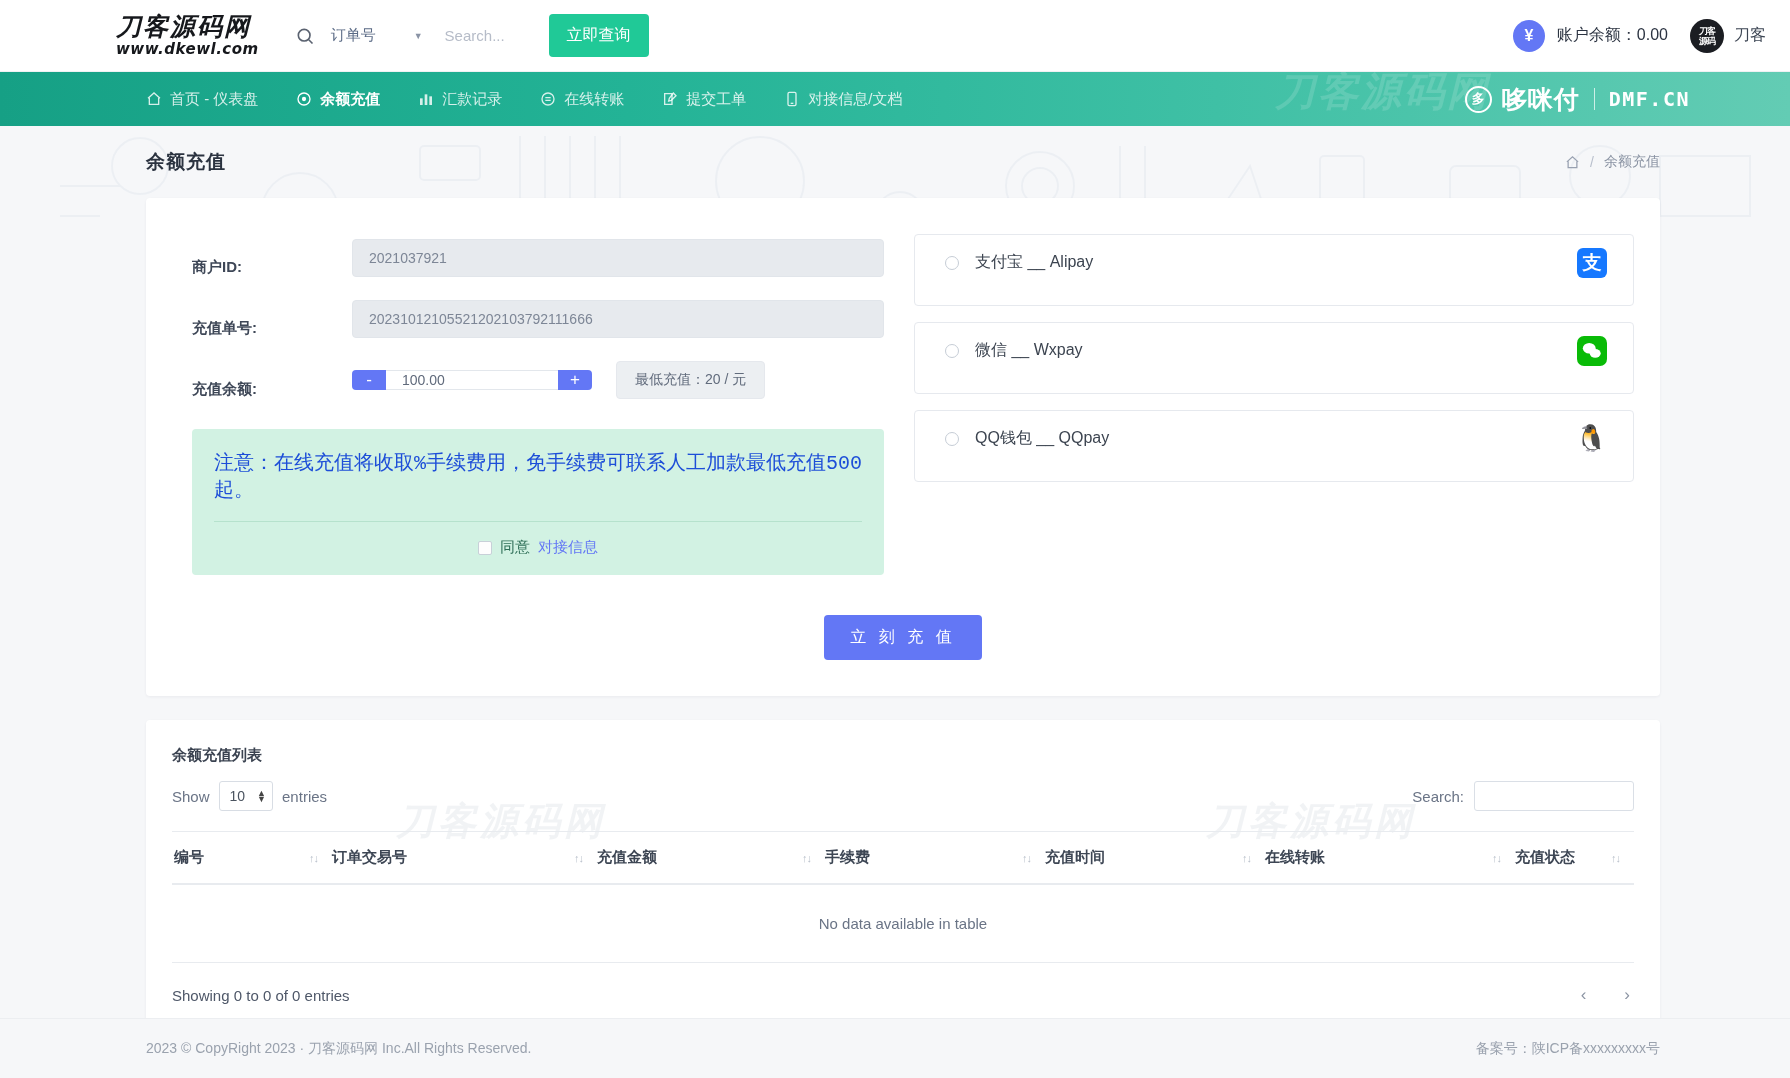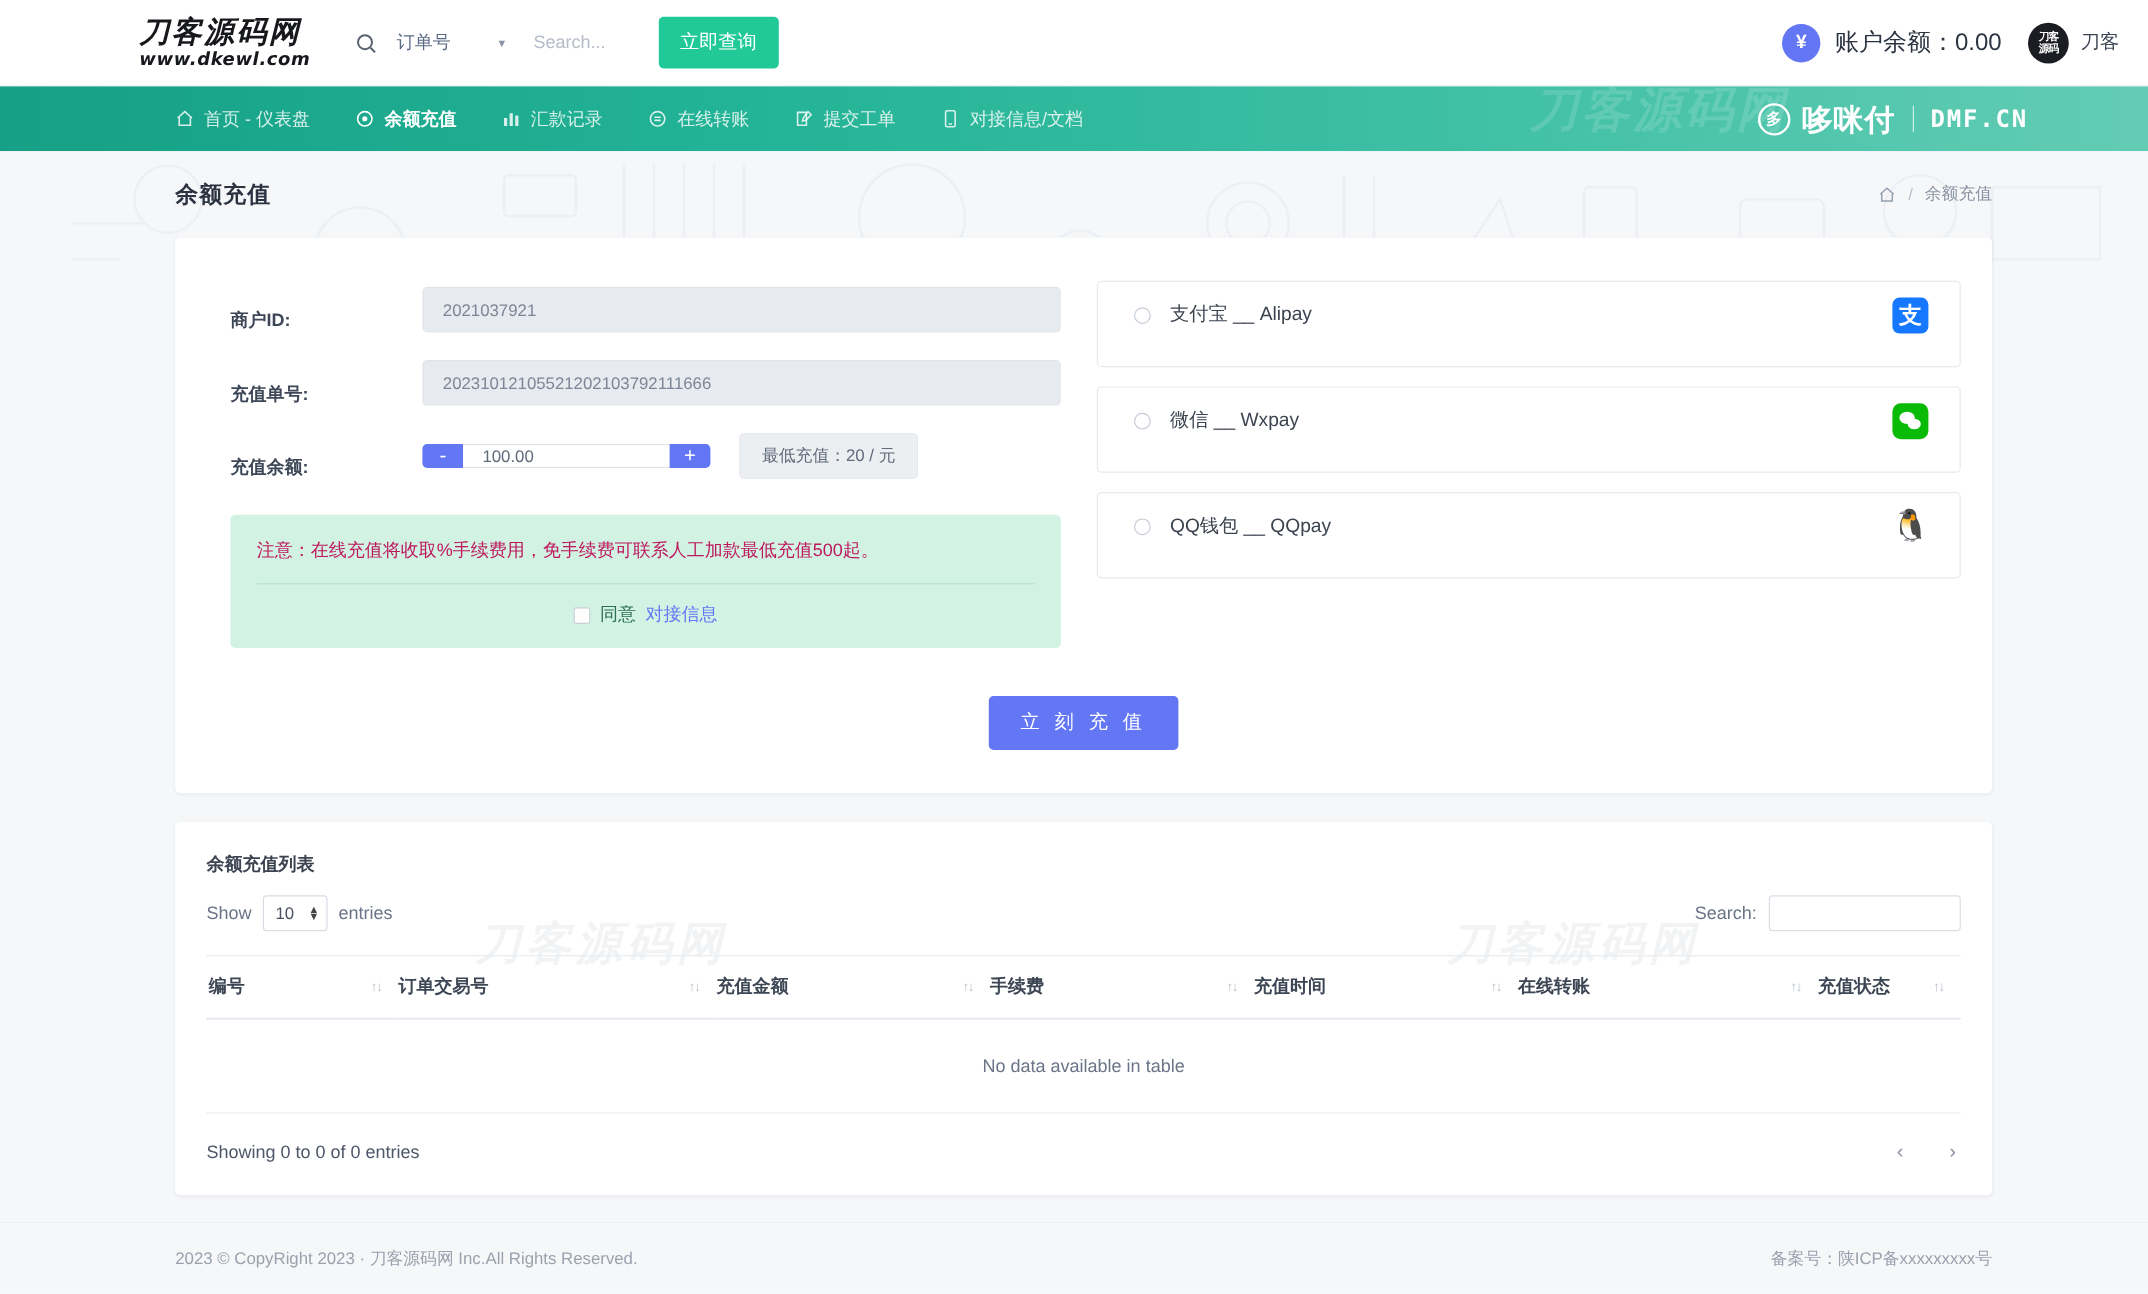--- a/index.html
+++ b/index.html
@@ -44,21 +44,21 @@
     font-size: 16px; padding: 11px 18px; cursor: pointer; margin-left: 4px;
     font-family: "Liberation Sans", sans-serif;
   }
   .topbar-right { margin-left: auto; display: flex; align-items: center; gap: 22px; }
   .balance-wrap { display: flex; align-items: center; gap: 12px; position: relative; }
   .yen-badge {
     width: 32px; height: 32px; border-radius: 50%; background: #6377f5;
     color: #fff; display: flex; align-items: center; justify-content: center;
     font-size: 16px; font-weight: bold;
   }
-  .balance-text { font-size: 20px; color: #2c3442; position: relative; }
+  .balance-text { font-size: 16px; color: #2c3442; position: relative; }
   .avatar-wrap { display: flex; align-items: center; gap: 10px; cursor: pointer; }
   .avatar {
     width: 34px; height: 34px; border-radius: 50%; background: #1b1d22;
     color: #fff; font-size: 9px; font-weight: 900; line-height: 10px;
     display: flex; flex-direction: column; align-items: center; justify-content: center;
     font-family: "DejaVu Sans", sans-serif; letter-spacing: -1px; overflow: hidden;
   }
   .avatar span { white-space: nowrap; }
   .avatar-name { font-size: 16px; color: #3c4553; }
 
@@ -143,21 +143,21 @@
   }
   .minhint {
     margin-left: 24px; height: 38px; border-radius: 4px; background: #eceff2;
     border: 1px solid #e5e8ed; display: flex; align-items: center; padding: 0 18px;
     font-size: 14px; color: #616b7c; white-space: nowrap;
   }
 
   .notice {
     margin-top: 30px; background: #d2f2e3; border-radius: 4px; padding: 20px 22px 18px 22px;
   }
-  .notice-text { font-size: 15px; color: #be185d; }
+  .notice-text { font-size: 20px; color: #1d4ed8; font-family: Liberation Mono, monospace; }
   .notice-sep { border-top: 1px solid #b6e2cd; margin: 18px 0 0 0; }
   .agree-row { display: flex; align-items: center; justify-content: center; gap: 8px; padding-top: 16px; }
   .chk { width: 14px; height: 14px; border: 1px solid #c8d0d8; background: #fdfdfd; border-radius: 2px; cursor: pointer; }
   .agree-label { font-size: 15px; color: #2f6f58; }
   .terms-link { font-size: 15px; color: #6377f5; cursor: pointer; }
 
   .pay-card {
     border: 1px solid #e6e9ee; border-radius: 4px; height: 72px; margin-bottom: 16px;
     display: flex; align-items: center; padding: 0 26px 15px 30px; cursor: pointer; background: #fff;
   }

